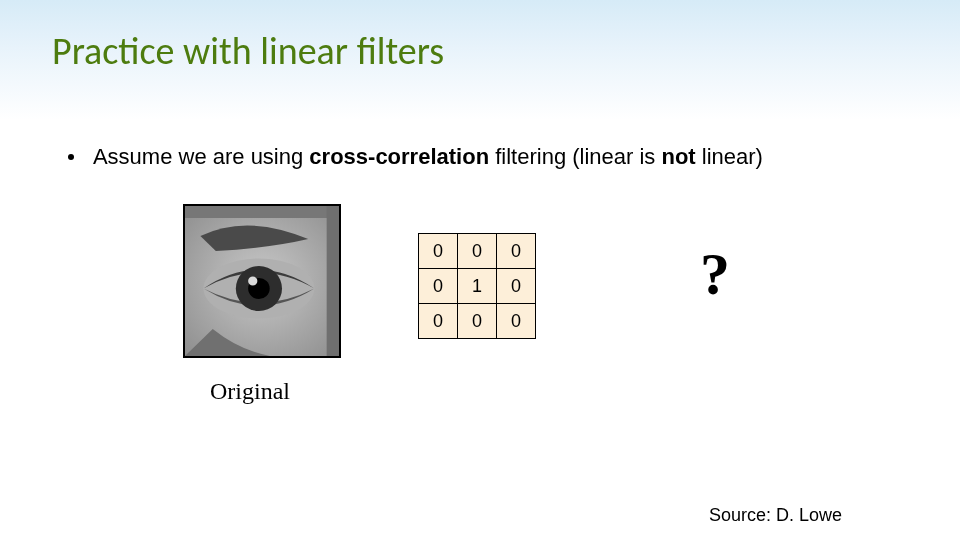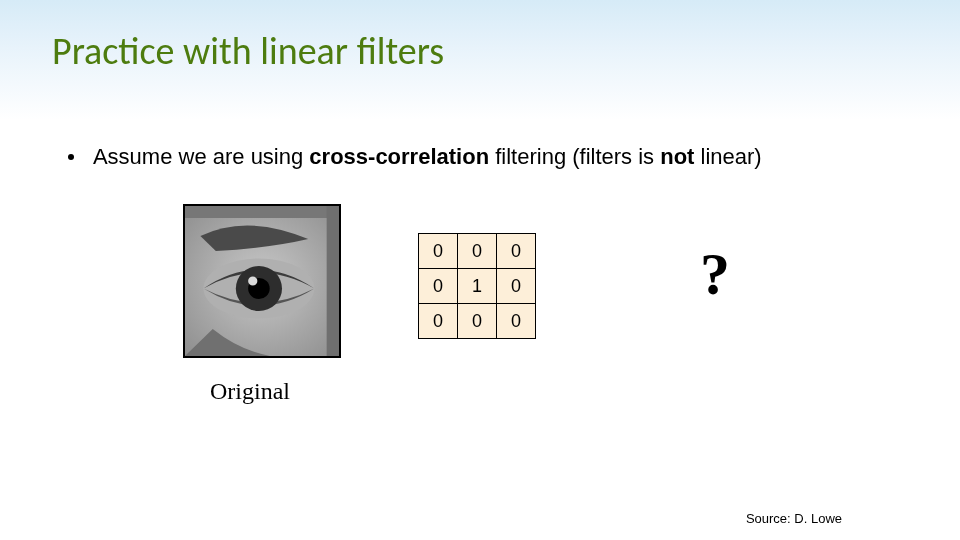--- a/index.html
+++ b/index.html
@@ -96,35 +96,35 @@
     font-family: 'Times New Roman', serif;
     font-size: 60px;
     font-weight: bold;
     z-index: 1;
   }
   .source {
     position: absolute;
     bottom: 14px;
     right: 118px;
     font-family: Arial, sans-serif;
-    font-size: 13px;
+    font-size: 18px;
     color: #000;
     z-index: 1;
   }
 </style>
 </head>
 <body>
 
 <div class="top-gradient"></div>
 
 <div class="title">Practice with linear filters</div>
 
 <div class="bullet">
   <span class="dot"></span>
-  <span>Assume we are using </span><b>cross-correlation</b><span> filtering (filters is </span><b>not</b><span> linear)</span>
+  <span>Assume we are using </span><b>cross-correlation</b><span> filtering (linear is </span><b>not</b><span> linear)</span>
 </div>
 
 <div class="image-box">
   <svg viewBox="0 0 100 100" preserveAspectRatio="none">
     <defs>
       <radialGradient id="skin" cx="50%" cy="50%" r="75%">
         <stop offset="0%" stop-color="#c8c8c8"></stop>
         <stop offset="100%" stop-color="#8a8a8a"></stop>
       </radialGradient>
     </defs>

